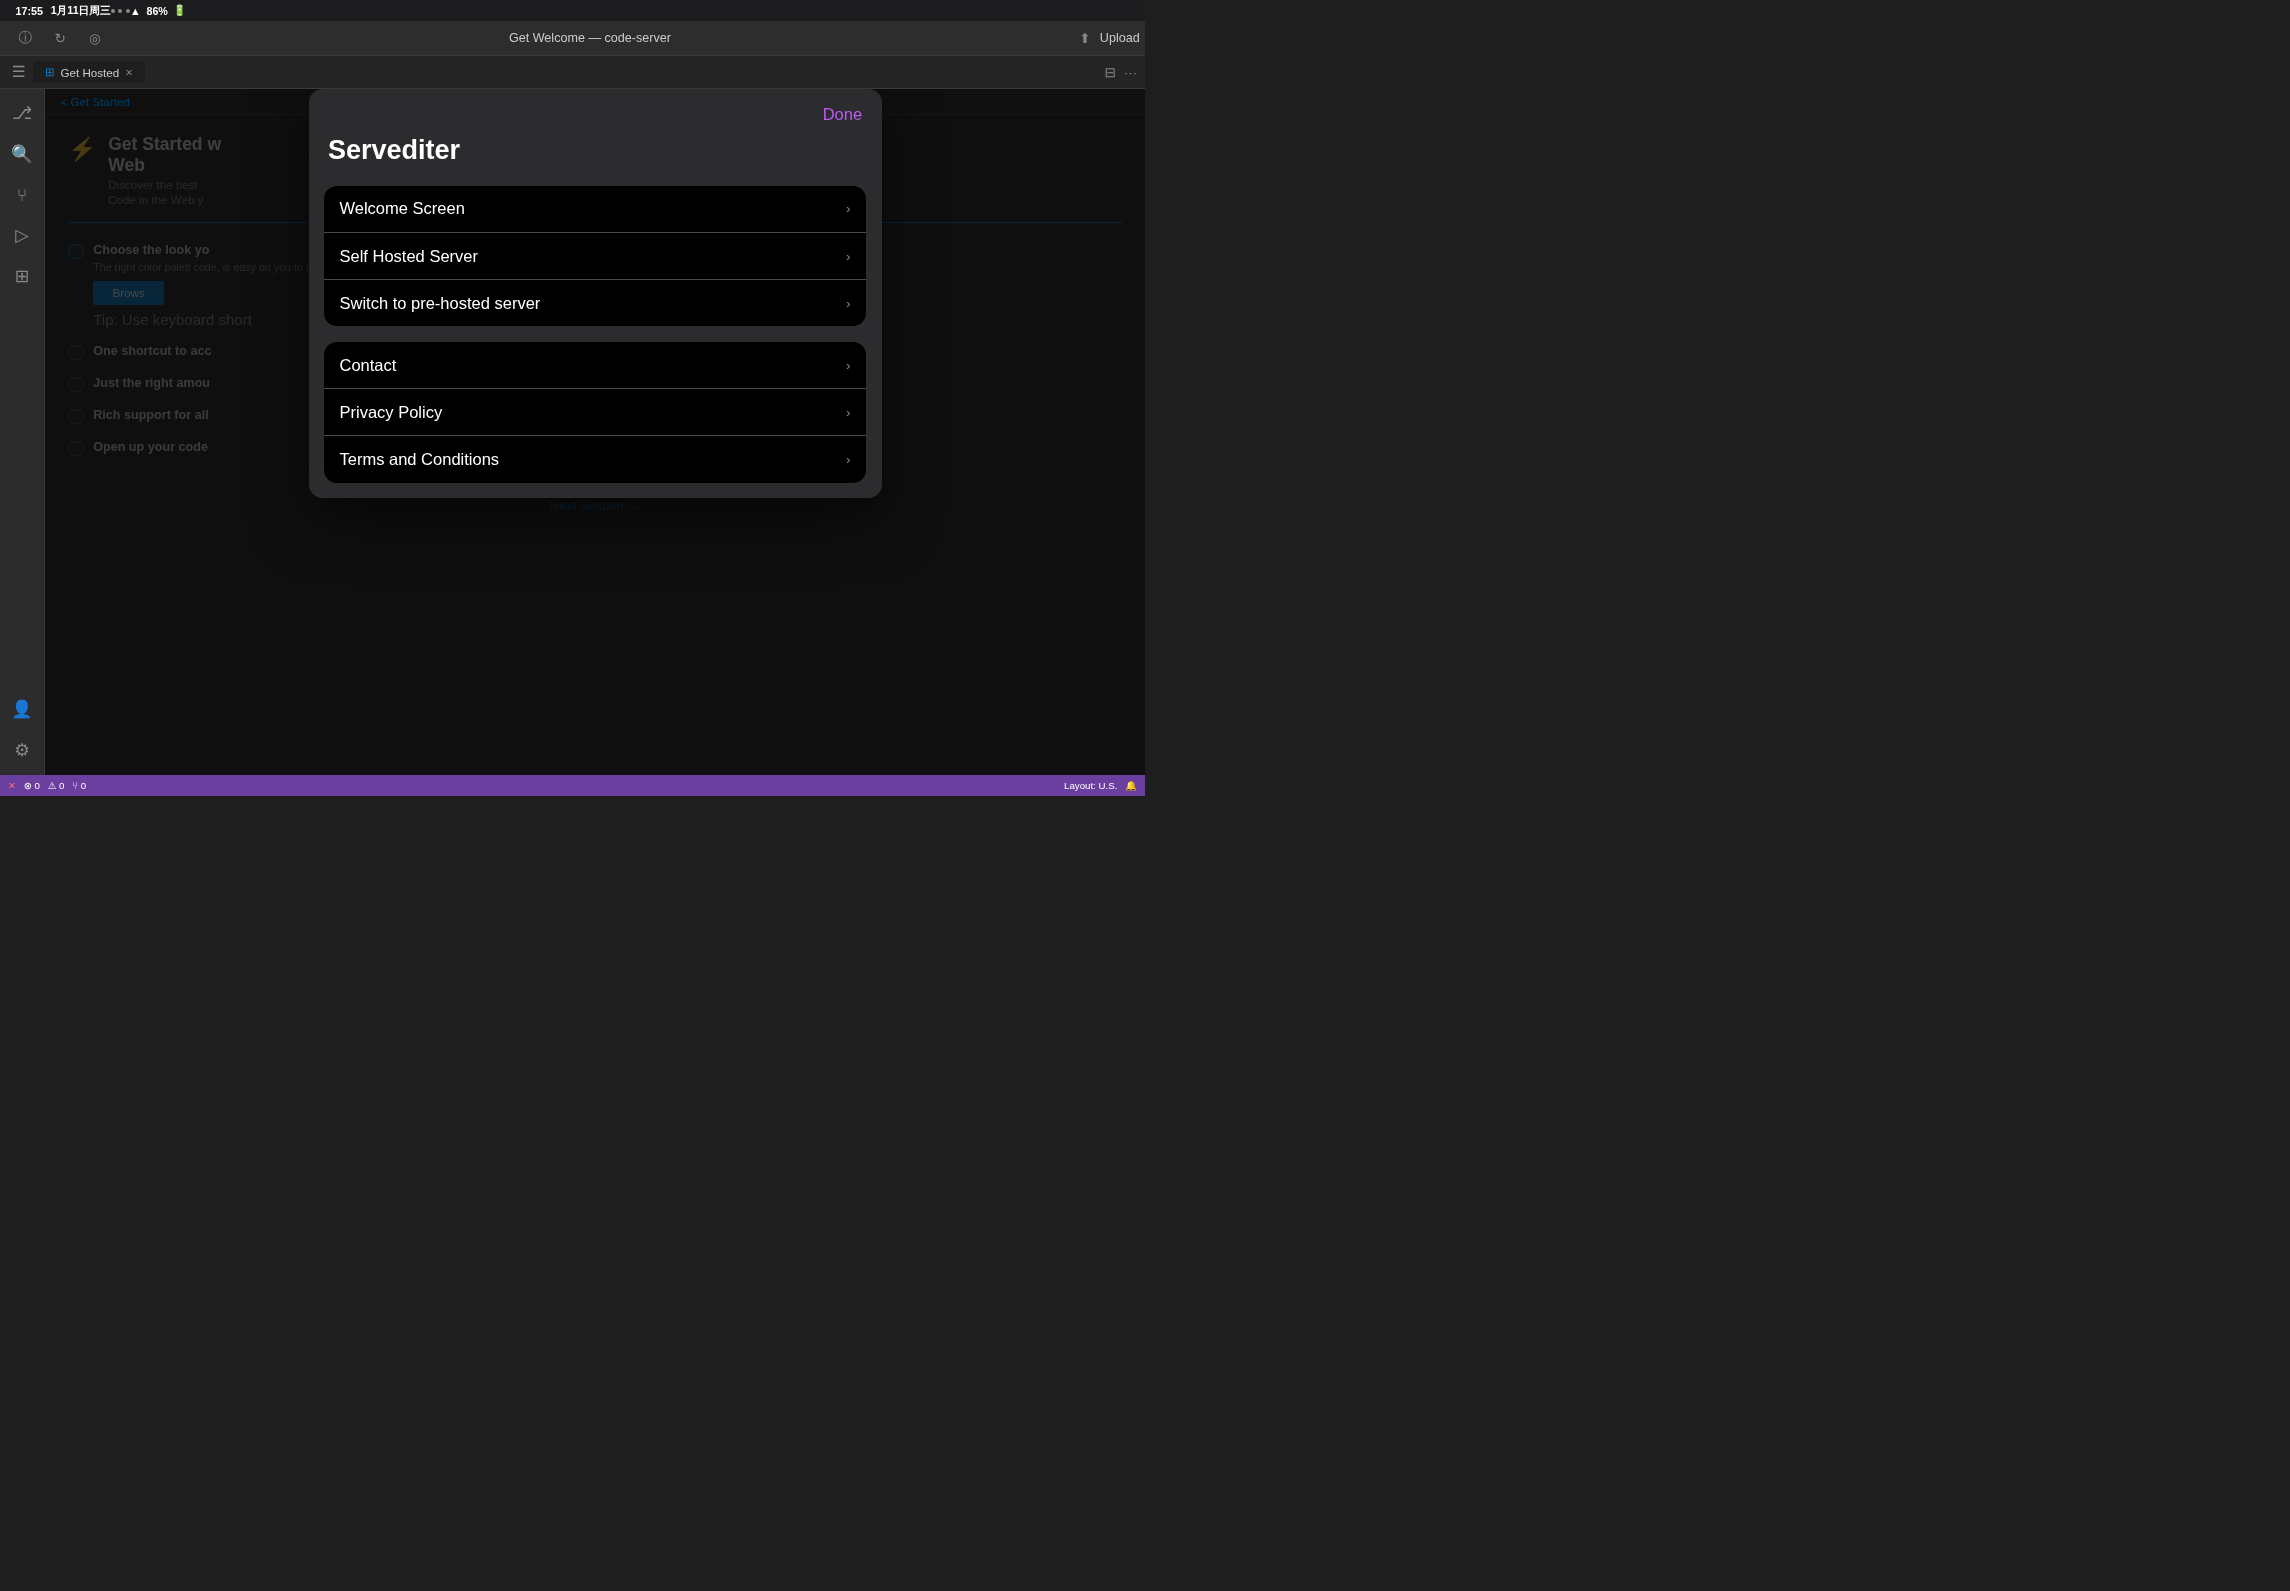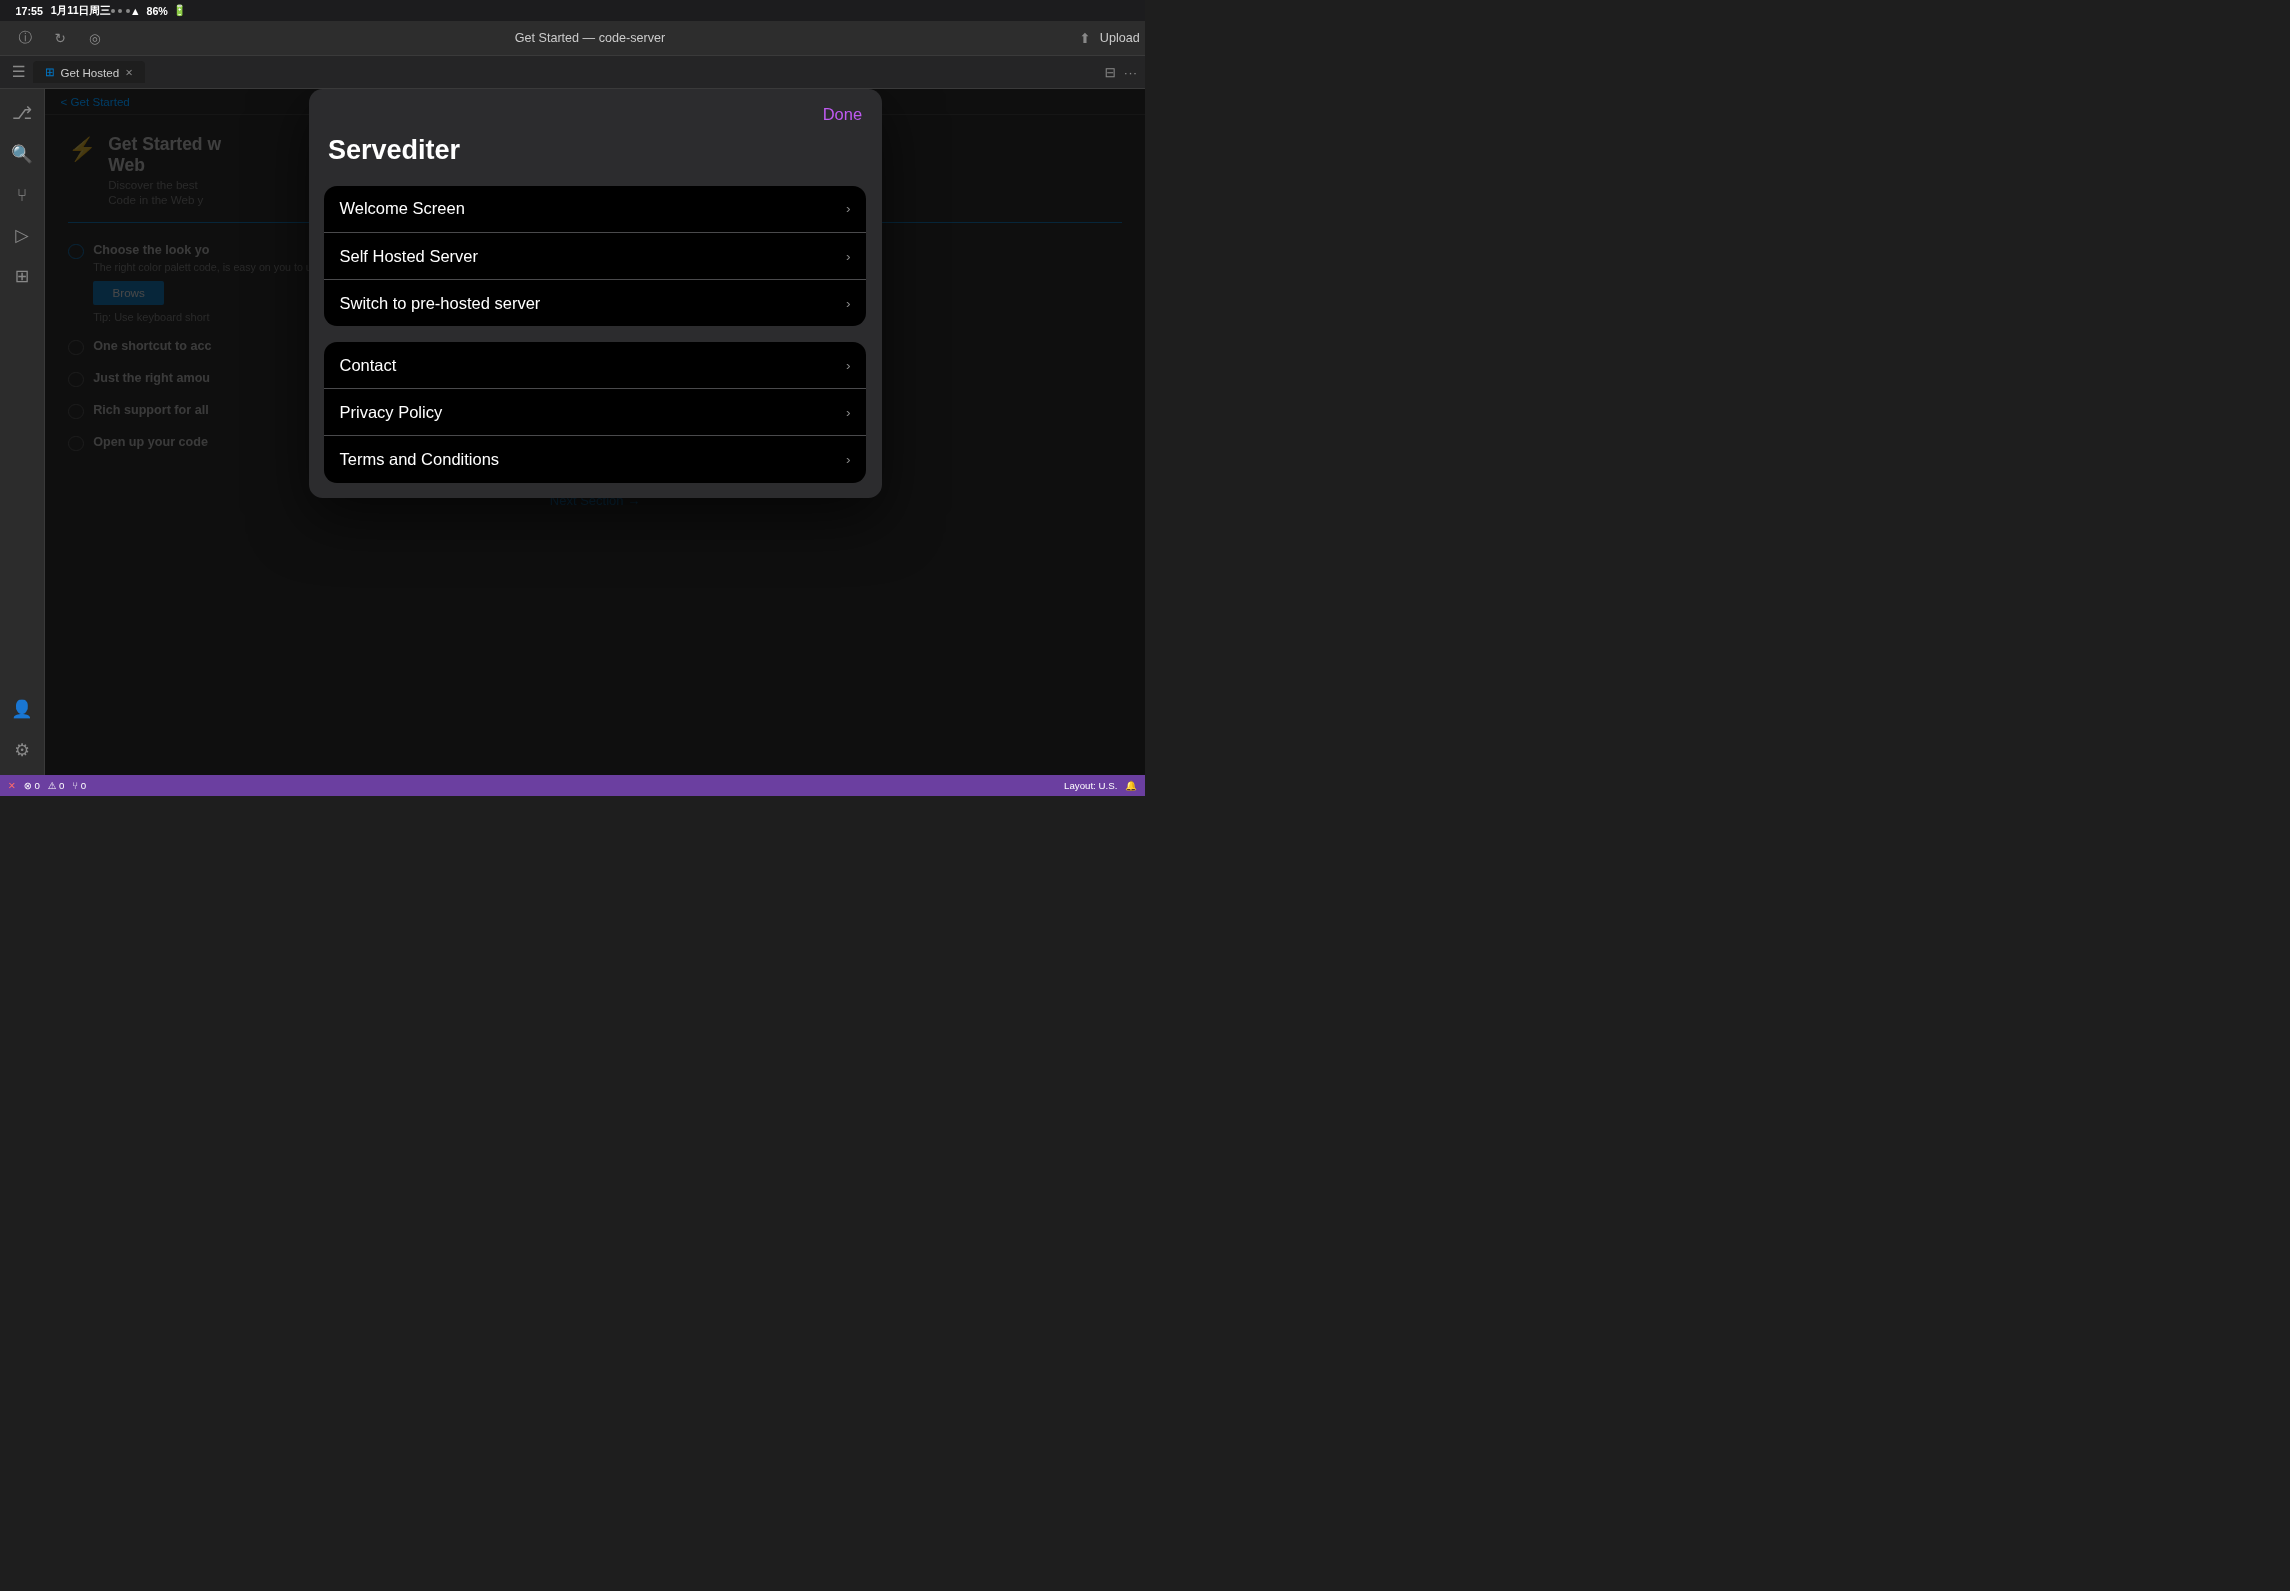--- a/index.html
+++ b/index.html
@@ -272,21 +272,21 @@
       color: white;
       border: none;
       padding: 5.8px 19.4px;
       border-radius: 1.9px;
       font-size: 11.6px;
       cursor: pointer;
       margin-top: 7.8px;
     }
 
     .tip-text {
-      font-size: 11px;
+      font-size: 15px;
       color: #888;
       margin-top: 5.8px;
     }
 
     .mark-done {
       display: flex;
       align-items: center;
       gap: 5.8px;
       color: #007acc;
       font-size: 11.6px;
@@ -442,21 +442,21 @@
     <span>🔋</span>
   </div>
 </div>
 
 <div class="title-bar">
   <div class="title-bar-left">
     <div class="title-bar-icon">ⓘ</div>
     <div class="title-bar-icon">↻</div>
     <div class="title-bar-icon">◎</div>
   </div>
-  <div class="title-bar-center">Get Started — code-server</div>
+  <div class="title-bar-center">Get Welcome — code-server</div>
   <div class="title-bar-right">
     <div class="title-bar-icon">⬆</div>
     <div class="title-bar-icon" style="color: #ccc; font-size: 12.6px;">Upload</div>
   </div>
 </div>
 
 <div class="tab-bar">
   <div class="tab-bar-left">
     <div class="menu-icon">☰</div>
     <div class="tab">

